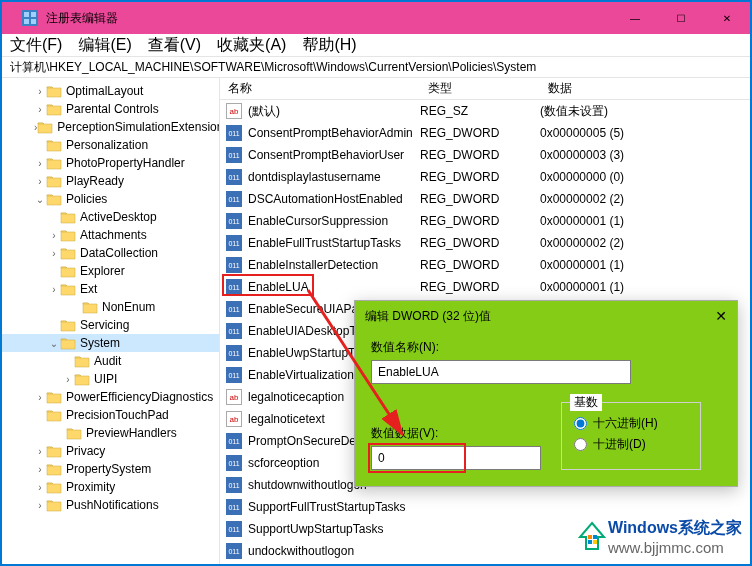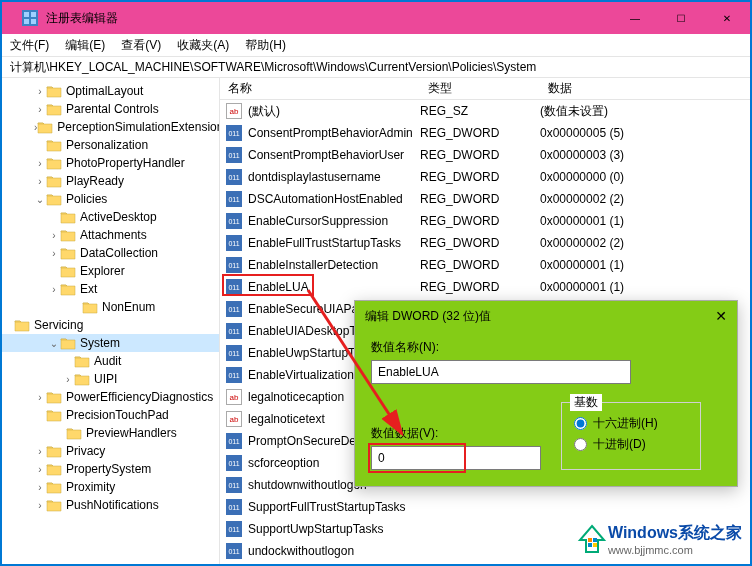--- a/index.html
+++ b/index.html
@@ -2,21 +2,21 @@
 <html><head>
 <meta charset="utf-8">
 <style>
 * { box-sizing: border-box; margin: 0; padding: 0; font-family: "Microsoft YaHei", "Segoe UI", sans-serif; }
 body { background: #fff; width: 752px; height: 566px; overflow: hidden; position: relative; border: 2px solid #0078d4; }
 .titlebar { height: 32px; display: flex; align-items: center; padding-left: 20px; background: #ec4899; }
 .titlebar .app-icon { width: 16px; height: 16px; margin-right: 8px; }
 .titlebar .title { font-size: 12px; color: #000; flex: 1; }
 .titlebar .win-controls { display: flex; }
 .titlebar .win-btn { width: 46px; height: 32px; display: flex; align-items: center; justify-content: center; font-size: 10px; color: #000; }
-.menubar { height: 22px; display: flex; align-items: center; padding-left: 8px; font-size: 12px; gap: 16px; }
+.menubar { height: 22px; display: flex; align-items: center; padding-left: 8px; font-size: 16px; gap: 16px; }
 .menubar span { cursor: default; }
 .addressbar { height: 22px; padding: 2px 8px; font-size: 12px; border-top: 1px solid #e5e5e5; border-bottom: 1px solid #e5e5e5; display: flex; align-items: center; }
 .main { display: flex; height: calc(100% - 76px); }
 .tree { width: 218px; border-right: 1px solid #e5e5e5; overflow: hidden; font-size: 12px; padding-top: 4px; position: relative; }
 .tree-row { display: flex; align-items: center; height: 18px; white-space: nowrap; }
 .tree-row .exp { width: 12px; text-align: center; color: #666; font-size: 10px; }
 .tree-row .fld { width: 16px; height: 14px; margin-right: 4px; }
 .tree-row .lbl { }
 .tree-row.sel { background: #cce8ff; }
 .list { flex: 1; overflow: hidden; font-size: 12px; position: relative; }
@@ -37,21 +37,21 @@
 .dialog .dlg-body { padding: 8px 16px 16px 16px; }
 .dialog .field-label { margin-bottom: 4px; }
 .dialog .text-input { width: 260px; height: 24px; border: 1px solid #7a7a7a; padding: 2px 6px; font-size: 12px; }
 .dialog .row2 { display: flex; margin-top: 12px; gap: 20px; align-items: flex-end; }
 .dialog .radiobox { border: 1px solid #d0d0d0; padding: 8px 12px 12px 12px; position: relative; margin-top: 6px; }
 .dialog .radiobox .legend { position: absolute; top: -9px; left: 8px; background: #fff; padding: 0 4px; }
 .dialog .radio-row { display: flex; align-items: center; gap: 6px; margin: 4px 0; }
 .dialog .radio-row input { accent-color: #0078d4; }
 .arrow { position: absolute; pointer-events: none; }
 .watermark { position: absolute; right: 8px; bottom: 8px; display: flex; align-items: center; gap: 0; font-size: 16px; font-weight: bold; color: #0a4aa8; }
-.watermark .sub { font-size: 11px; font-weight: normal; color: #666; display:block; }
+.watermark .sub { font-size: 15px; font-weight: normal; color: #666; display:block; }
 .reg-ab-icon { background: #fff; border: 1px solid #aaa; display:inline-flex; align-items:center; justify-content:center; font-size:8px; color:#c00; }
 .reg-bin-icon { background: #3b6fb6; display:inline-flex; align-items:center; justify-content:center; font-size:7px; color:#fff; }
 .folder-svg { fill: #ffd86b; stroke: #caa93f; stroke-width: 0.5; }
 </style>
 </head>
 <body>
 
 <div class="titlebar">
   <span class="app-icon">
     <svg viewBox="0 0 16 16">
@@ -181,21 +181,21 @@
         <span class="lbl">Ext</span>
       </div>
       <div class="tree-row" style="padding-left: 68px;">
         <span class="exp"></span>
         <span class="fld"><svg viewBox="0 0 16 14" width="16" height="14">
             <path class="folder-svg" d="M1 3 h5 l1 1 h8 v9 h-14 z"></path>
             <path class="folder-svg" d="M1 3 h5 l1 1 h-6 z" fill="#e8bc4a"></path>
           </svg></span>
         <span class="lbl">NonEnum</span>
       </div>
-      <div class="tree-row" style="">
+      <div class="tree-row" style="padding-left: 46px;">
         <span class="exp"></span>
         <span class="fld"><svg viewBox="0 0 16 14" width="16" height="14">
             <path class="folder-svg" d="M1 3 h5 l1 1 h8 v9 h-14 z"></path>
             <path class="folder-svg" d="M1 3 h5 l1 1 h-6 z" fill="#e8bc4a"></path>
           </svg></span>
         <span class="lbl">Servicing</span>
       </div>
       <div class="tree-row sel" style="padding-left: 46px;">
         <span class="exp">⌄</span>
         <span class="fld"><svg viewBox="0 0 16 14" width="16" height="14">

